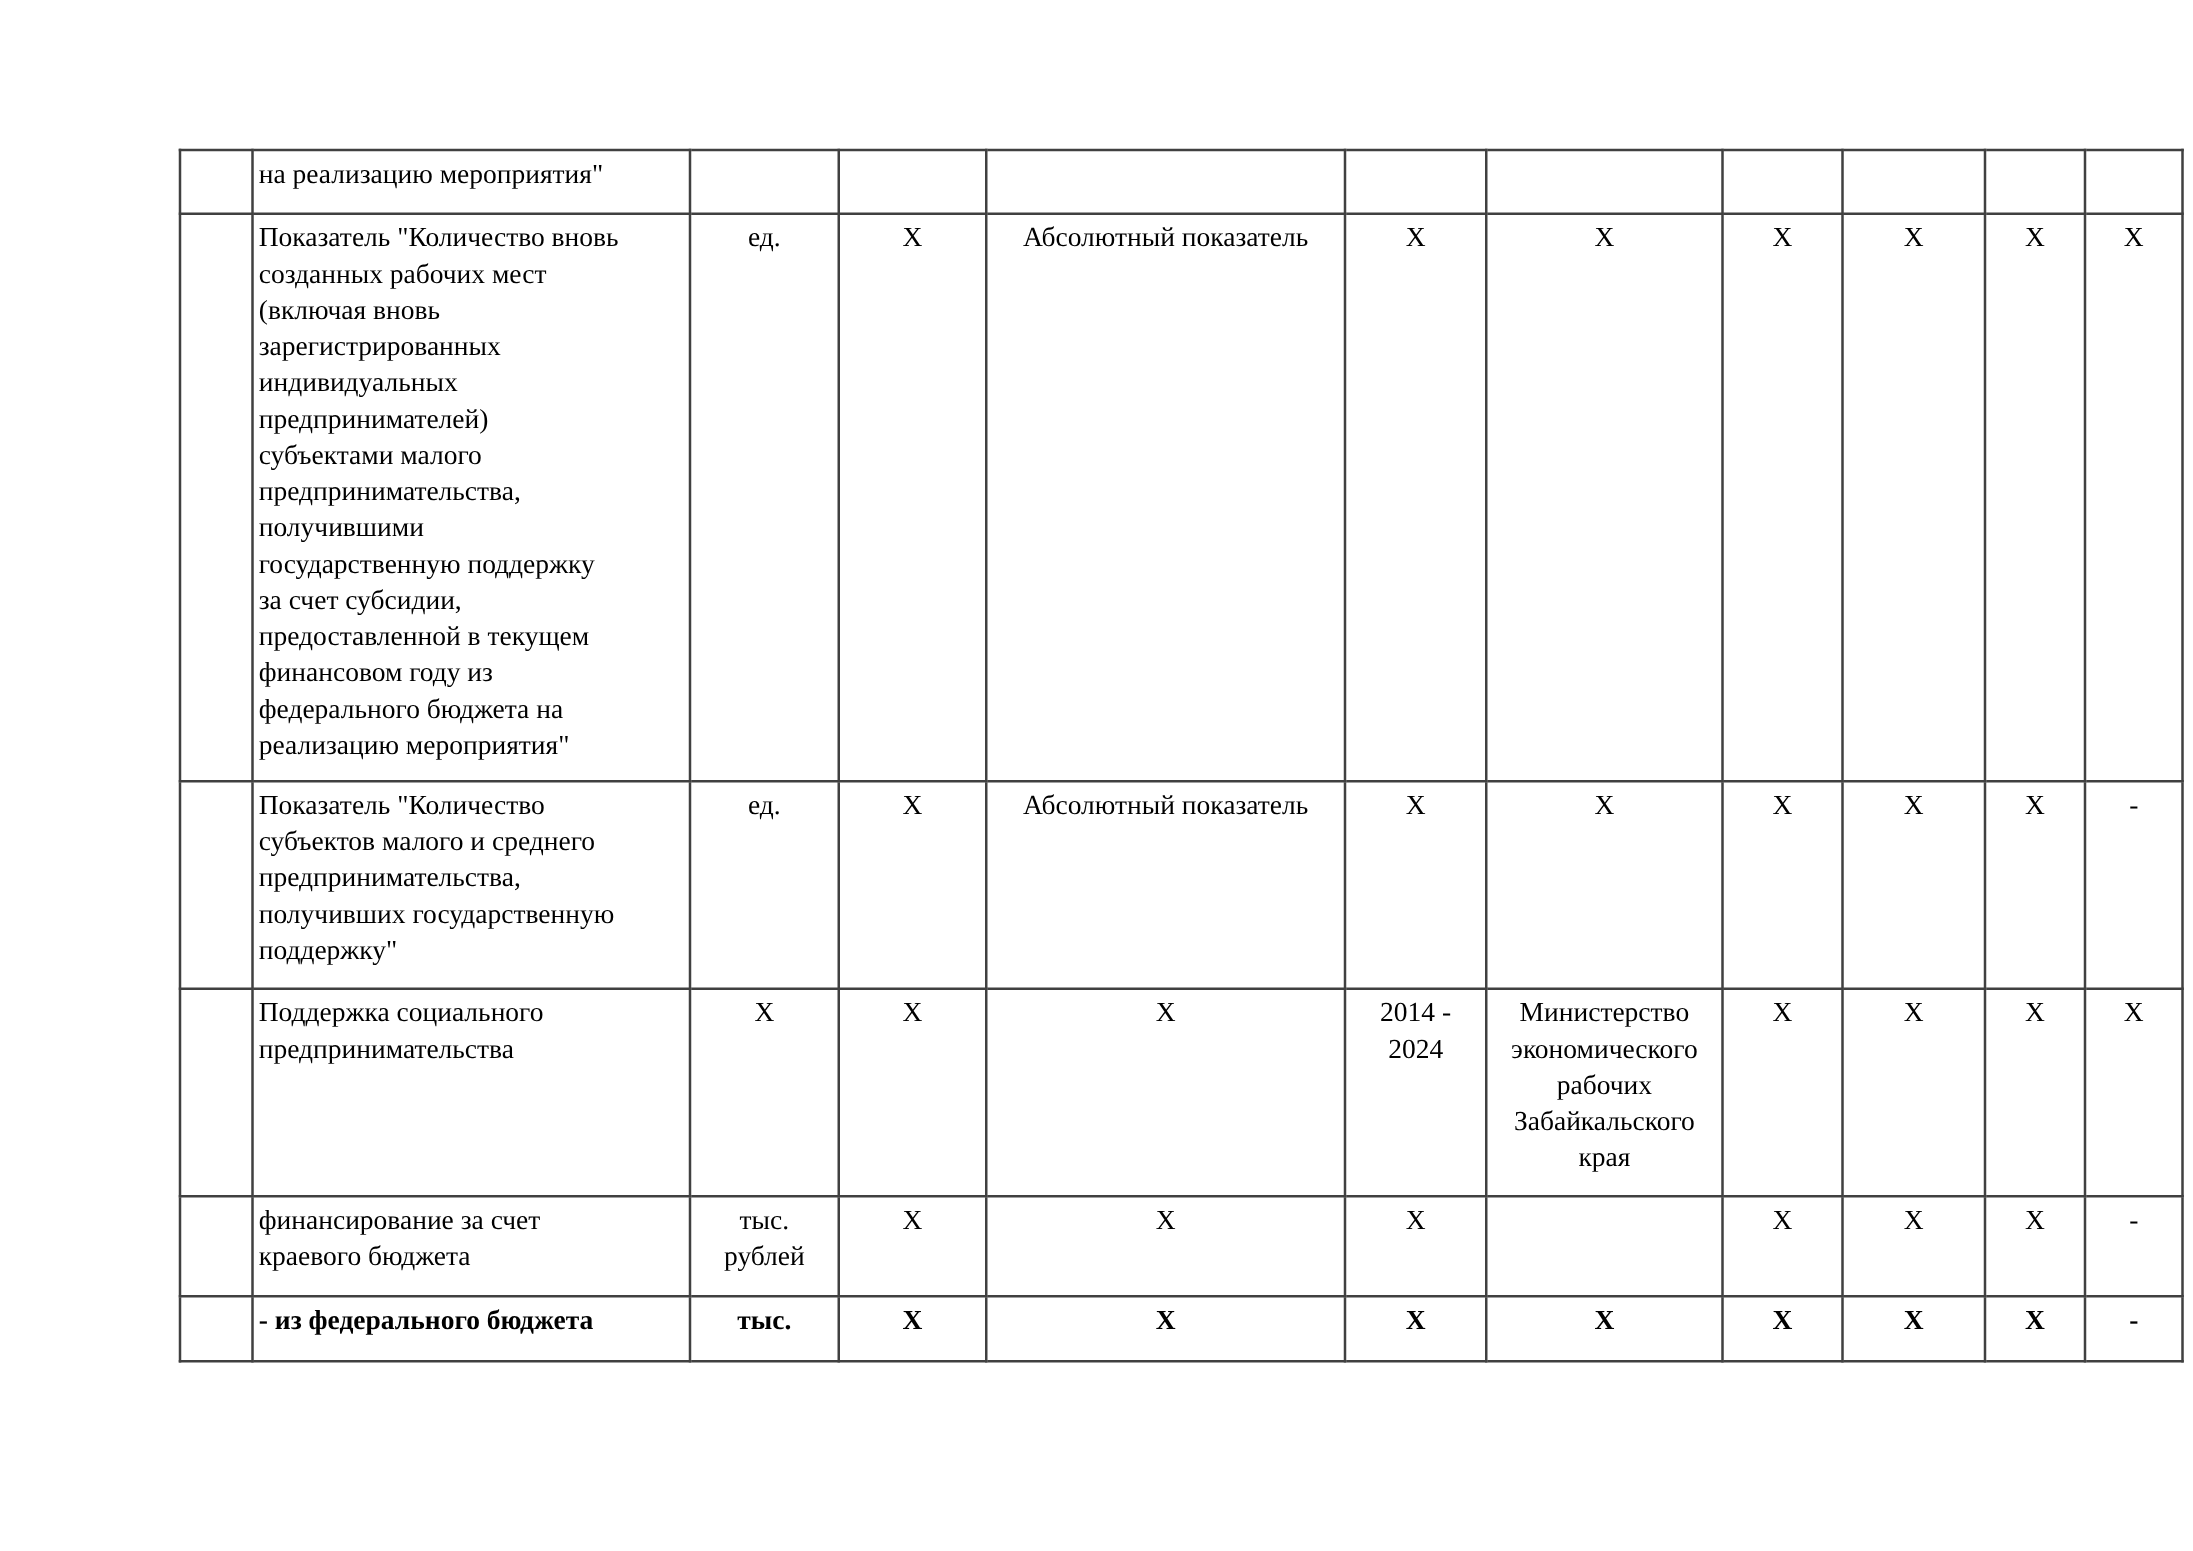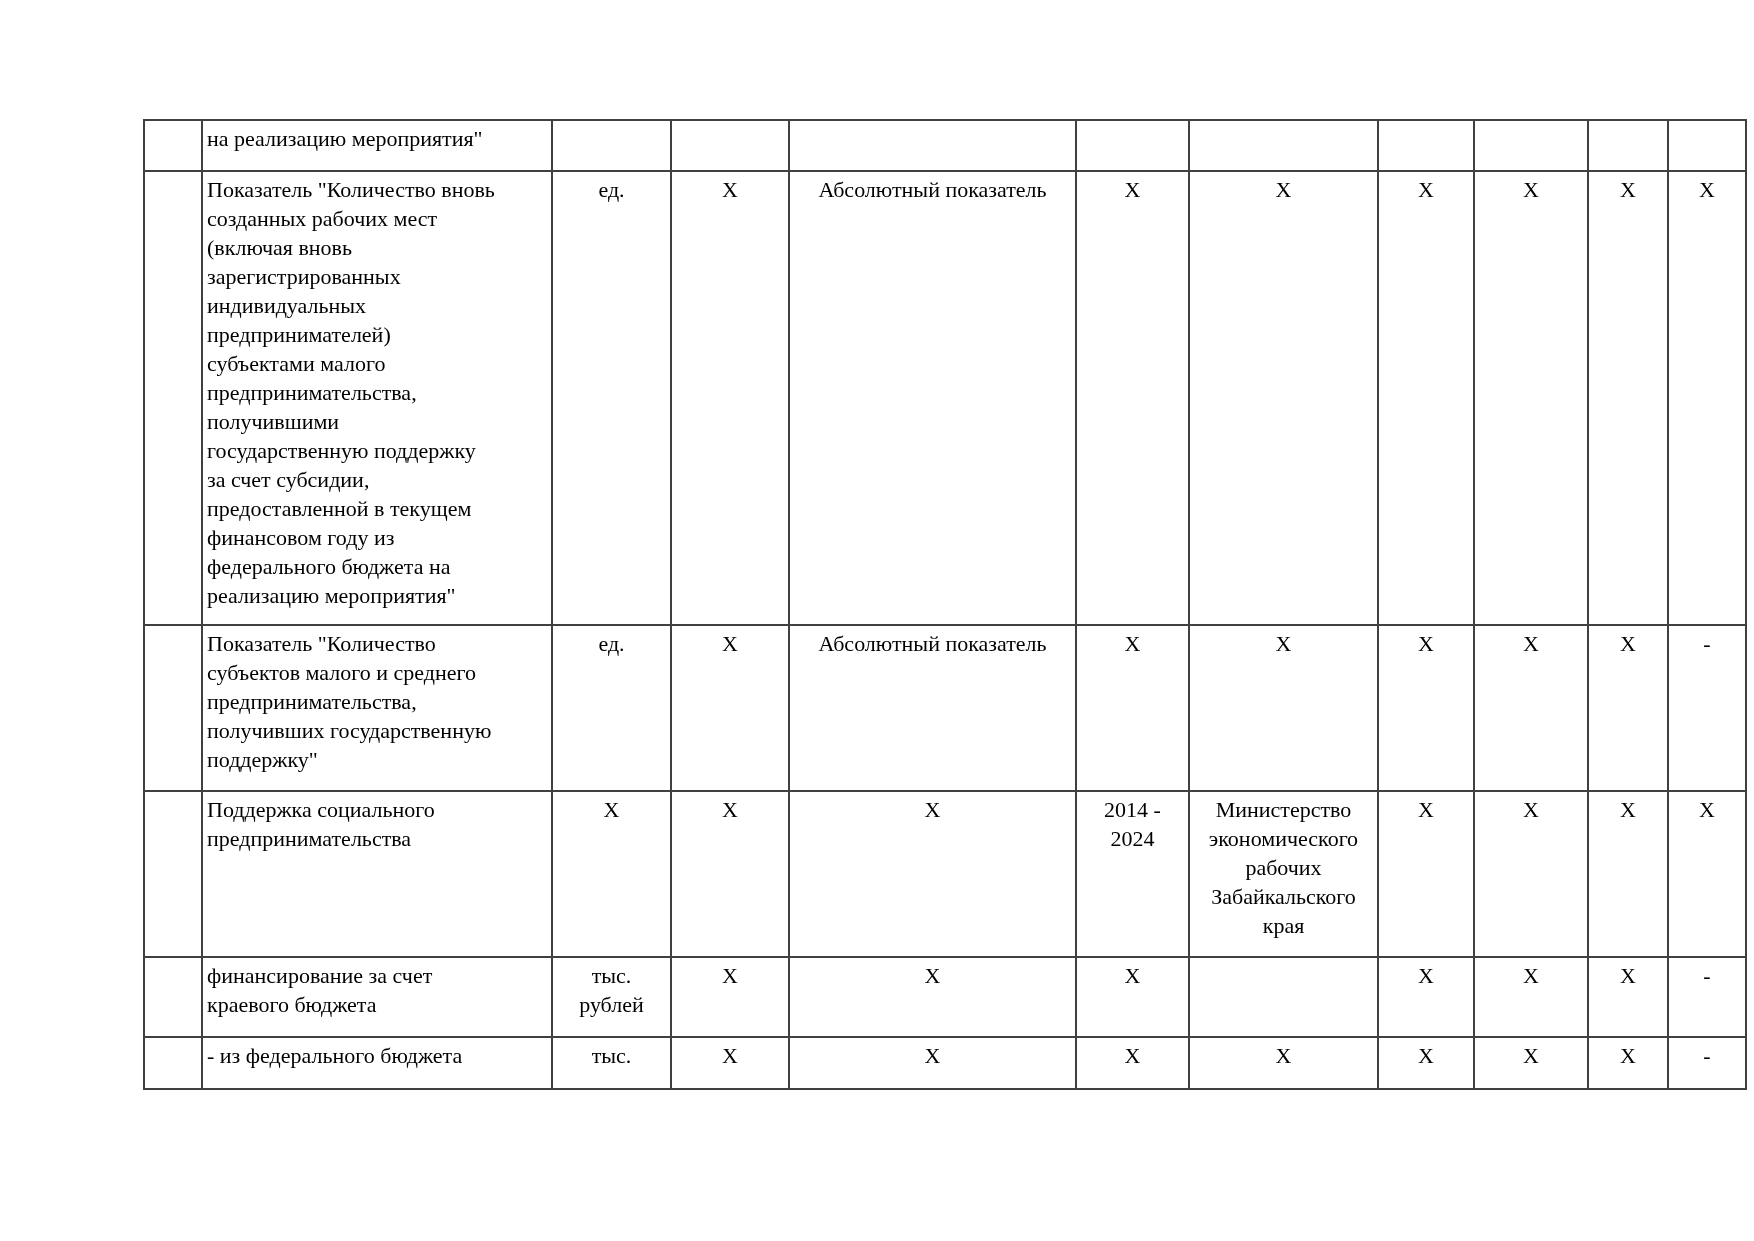--- a/index.html
+++ b/index.html
@@ -45,21 +45,21 @@
   }
   td.c-data {
     text-align: center;
   }
   tr.r0 { height: 51px; }
   tr.r1 { height: 454px; }
   tr.r2 { height: 166px; }
   tr.r3 { height: 166px; }
   tr.r4 { height: 80px; }
   tr.r5 { height: 80px; }
-  tr.r6 { height: 52px; }
+  tr.r6 { height: 52px; font-weight: bold; }
 </style>
 </head>
 <body>
 
 <div class="page">
   <table class="doc-table">
     <colgroup>
       <col style="width:58px">
       <col style="width:350px">
       <col style="width:119px">

